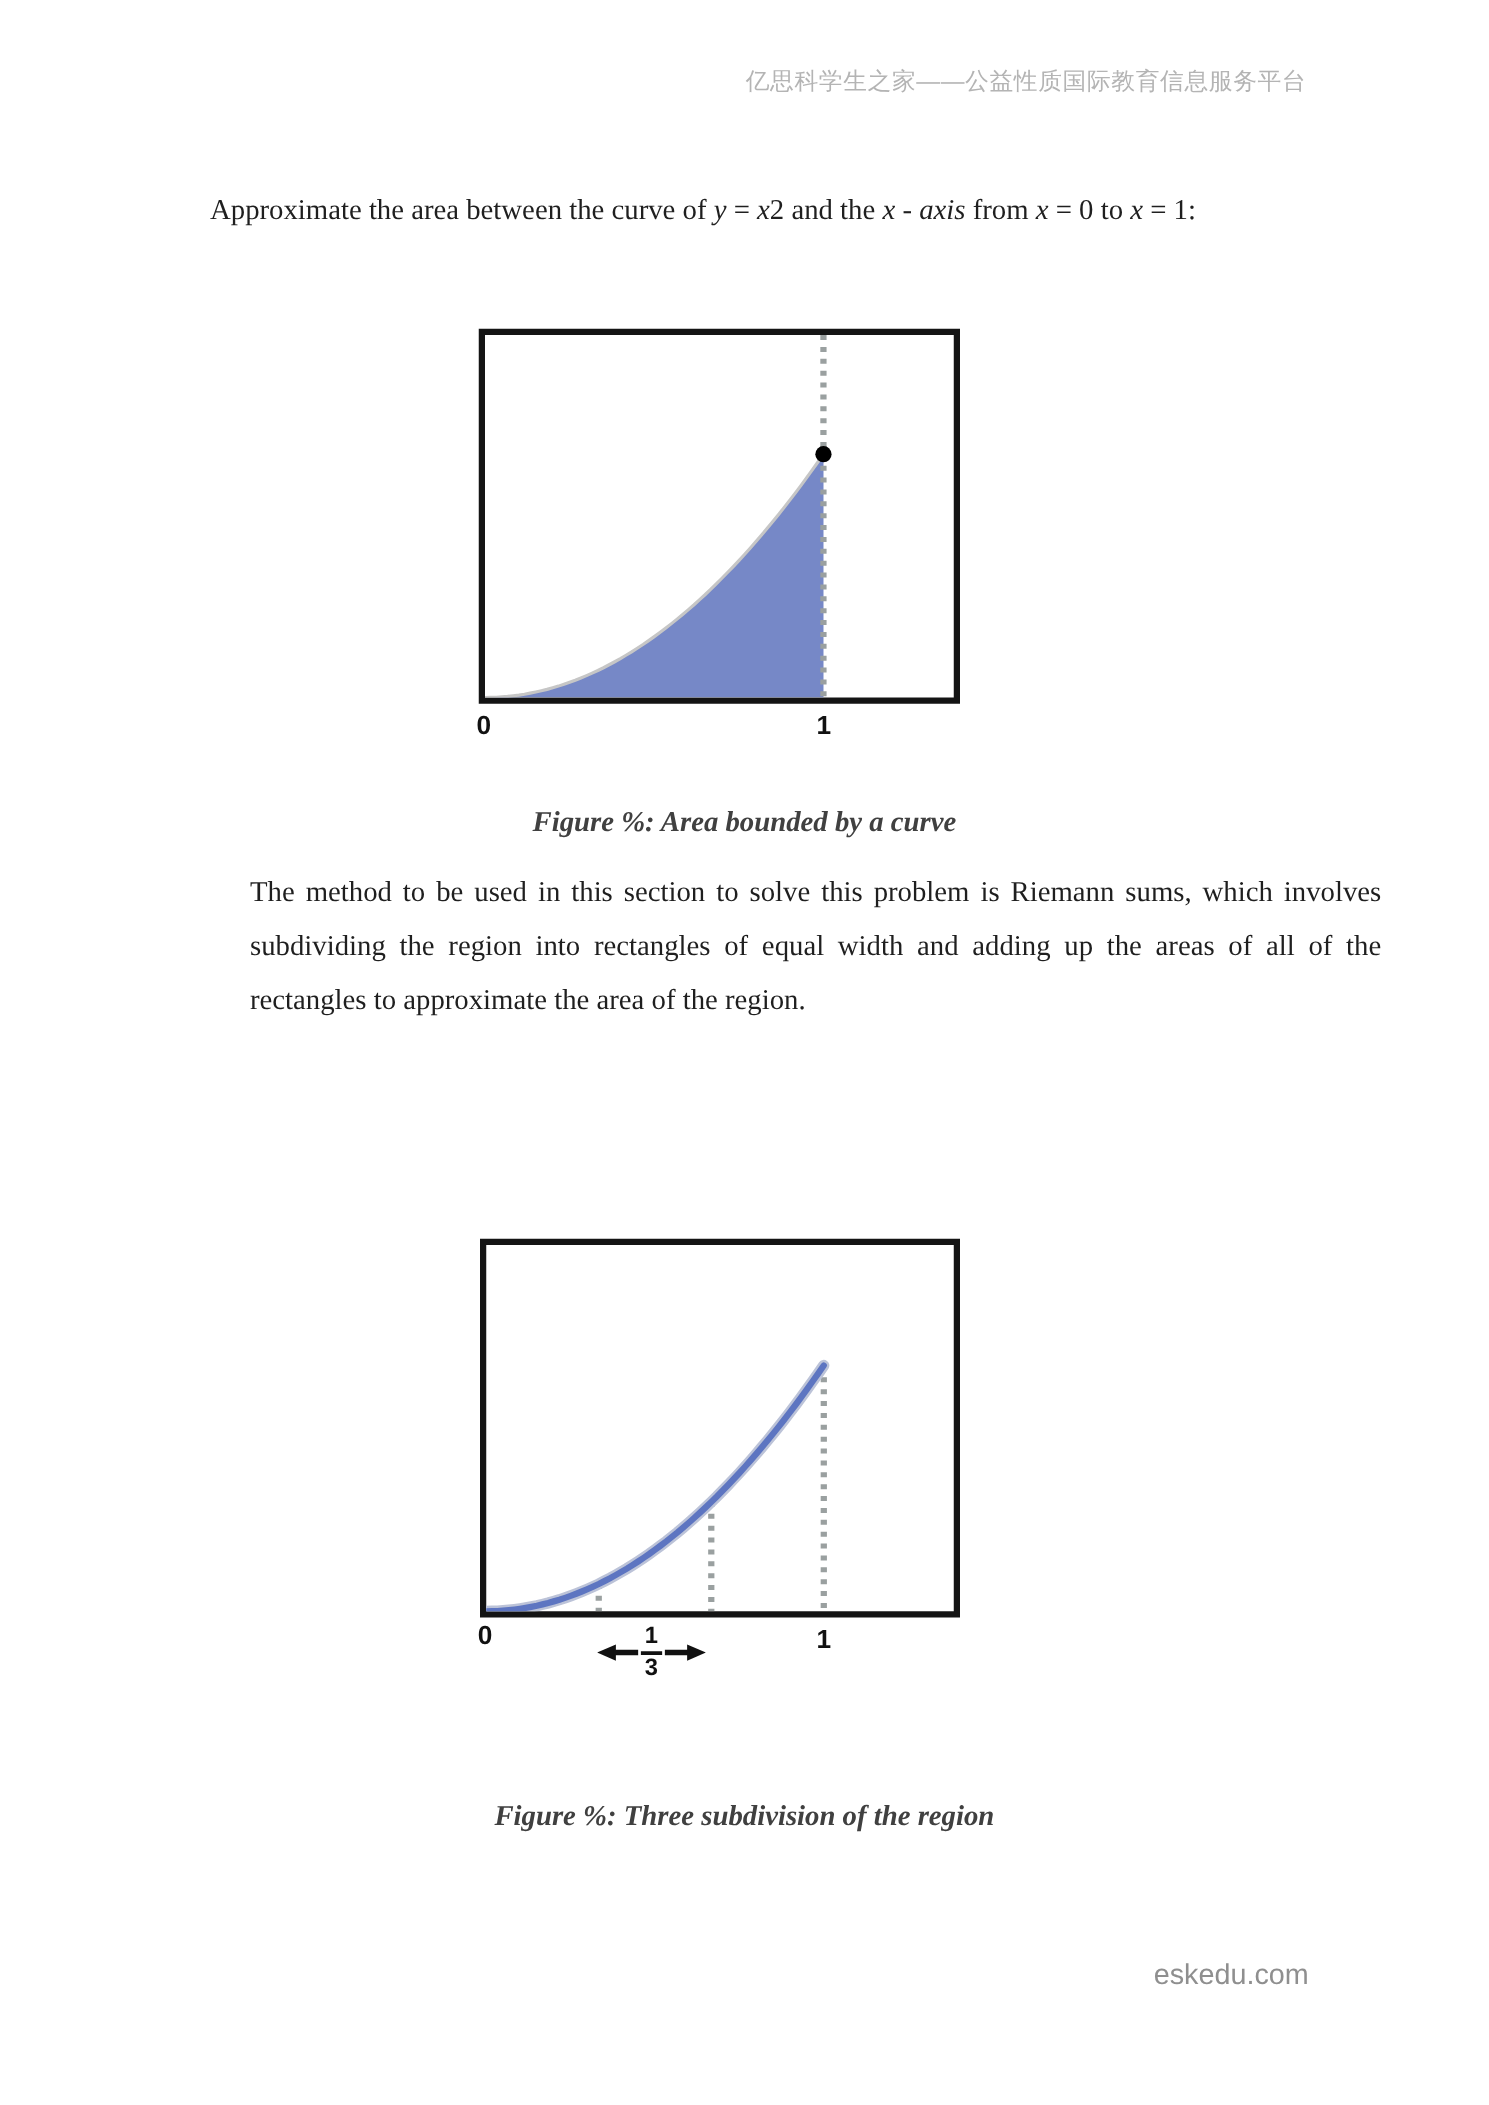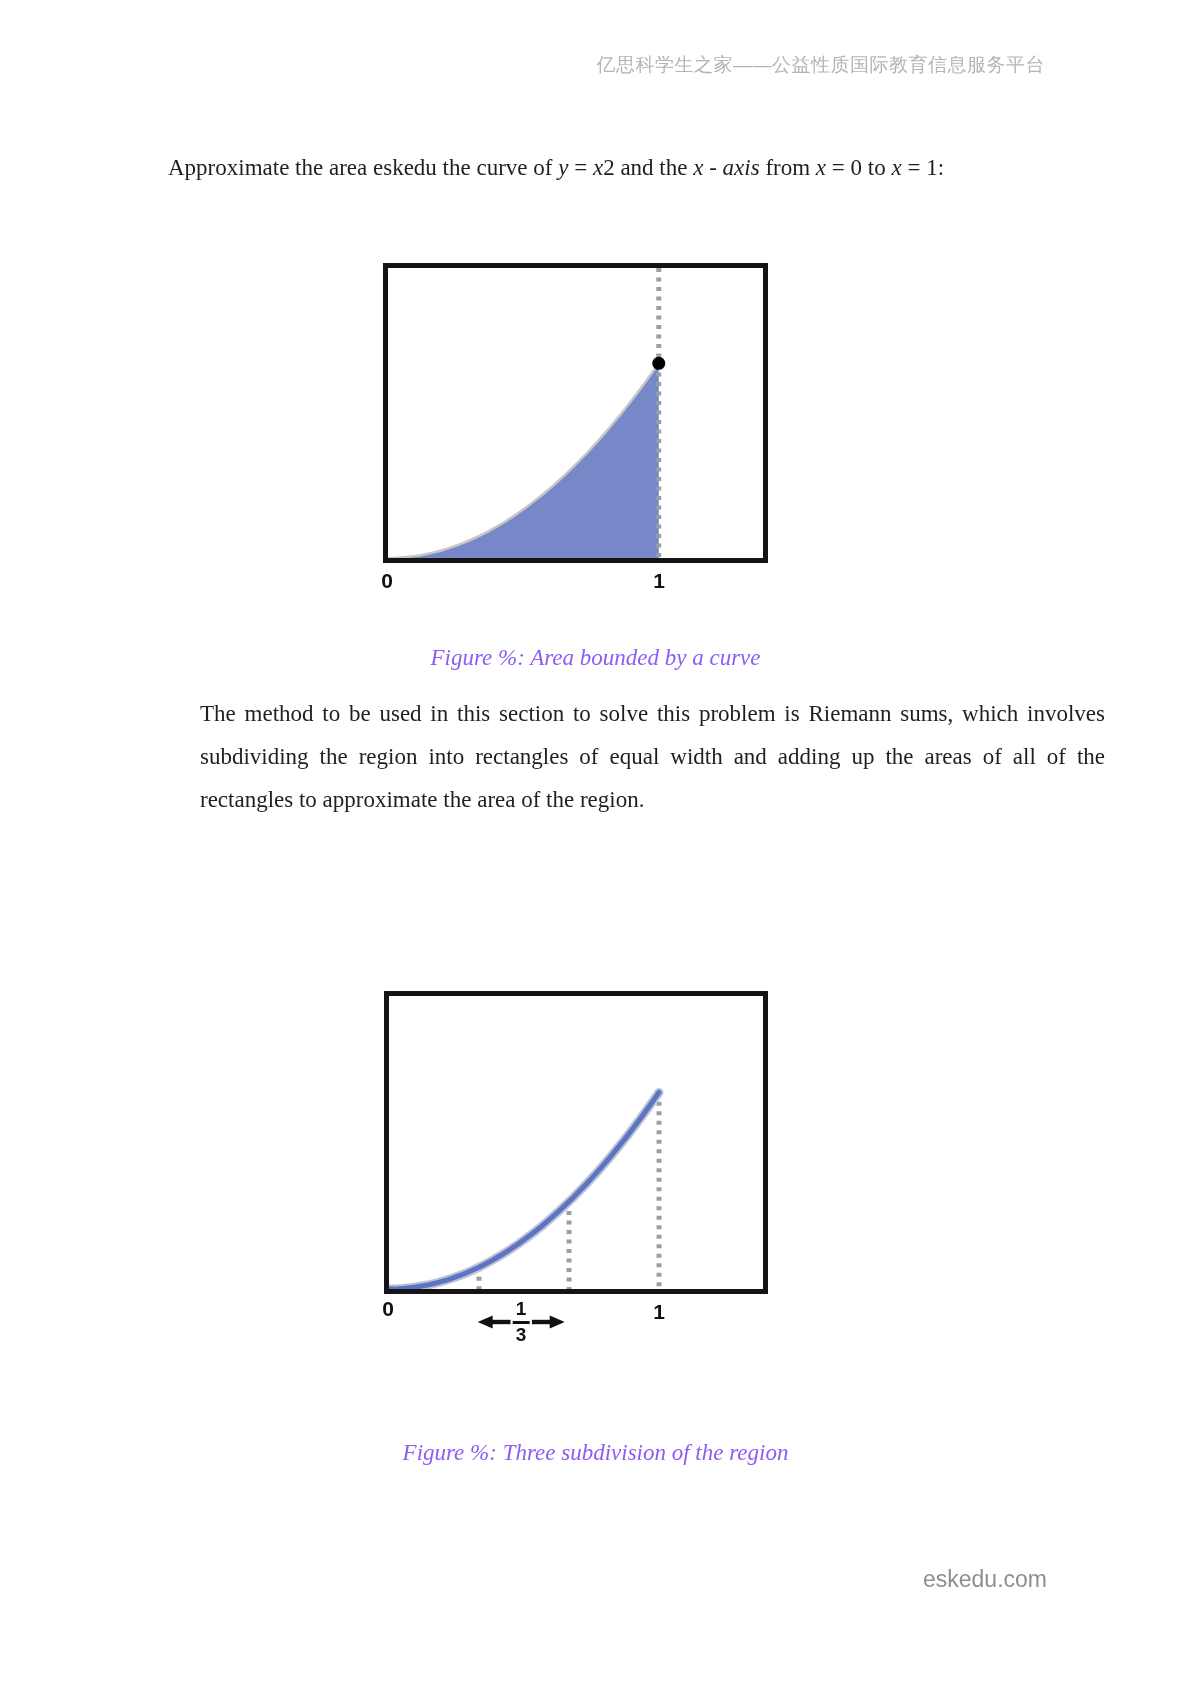--- a/index.html
+++ b/index.html
@@ -15,21 +15,21 @@
         font-size:23px;line-height:43px;color:#1f1f1f;}
   p.jst{text-align:justify;margin-left:32px;}
   .it{font-style:italic;}
 
   .intro{top:146px;}
   .method{top:692px;}
   .lets{top:907px;}
   .each{top:1444px;}
 
   .caption{position:absolute;left:0;width:100%;text-align:center;
-        font-style:italic;font-weight:normal;font-size:23px;color:#8b5cf6;}
+        font-style:italic;font-weight:bold;font-size:23px;color:#404040;}
   .cap1{top:645px;}
   .cap2{top:1440px;}
 
   figure.fig{position:absolute;margin:0;}
   .fig1{left:383px;top:263px;width:385px;height:300px;}
   .fig2{left:384px;top:991px;width:384px;height:303px;}
   .plot-box{position:absolute;left:0;top:0;width:100%;height:100%;
         border:5px solid #141414;box-sizing:border-box;background:#fff;}
   svg.plot{position:absolute;left:0;top:0;width:100%;height:100%;display:block;}
 
@@ -48,21 +48,21 @@
   .frac .den{margin-top:1px;}
   svg.arr{width:33px;height:14px;fill:#111;flex:0 0 auto;}
 </style>
 </head>
 <body>
 
 <div class="page">
 
   <div class="header-text">亿思科学生之家——公益性质国际教育信息服务平台</div>
 
-  <p class="body-text intro"><span>Approximate the area eskedu the curve of </span><span class="it">y</span><span> = </span><span class="it">x</span><span>2 and the </span><span class="it">x</span><span> - </span><span class="it">axis</span><span> from </span><span class="it">x</span><span> = 0 to </span><span class="it">x</span><span> = 1:</span></p>
+  <p class="body-text intro"><span>Approximate the area between the curve of </span><span class="it">y</span><span> = </span><span class="it">x</span><span>2 and the </span><span class="it">x</span><span> - </span><span class="it">axis</span><span> from </span><span class="it">x</span><span> = 0 to </span><span class="it">x</span><span> = 1:</span></p>
 
   <figure class="fig fig1">
     <div class="plot-box">
       <svg class="plot" preserveAspectRatio="none" viewBox="0 0 375 290">
           <polygon points="0.0,290 0.0,290.0 4.5,289.9 9.0,289.8 13.5,289.5 18.1,289.1 22.6,288.6 27.1,288.1 31.6,287.4 36.1,286.5 40.6,285.6 45.1,284.6 49.6,283.5 54.2,282.2 58.7,280.9 63.2,279.4 67.7,277.8 72.2,276.2 76.7,274.4 81.2,272.5 85.7,270.5 90.3,268.4 94.8,266.2 99.3,263.8 103.8,261.4 108.3,258.9 112.8,256.2 117.3,253.5 121.8,250.6 126.4,247.6 130.9,244.5 135.4,241.3 139.9,238.0 144.4,234.6 148.9,231.1 153.4,227.5 157.9,223.8 162.5,219.9 167.0,216.0 171.5,211.9 176.0,207.8 180.5,203.5 185.0,199.1 189.5,194.6 194.0,190.0 198.6,185.3 203.1,180.5 207.6,175.6 212.1,170.6 216.6,165.4 221.1,160.2 225.6,154.8 230.1,149.4 234.7,143.8 239.2,138.1 243.7,132.3 248.2,126.5 252.7,120.5 257.2,114.3 261.7,108.1 266.2,101.8 270.8,95.4 270.8,290" fill="#7688c7" stroke="none"></polygon>
           <polyline points="0.0,290.0 4.5,289.9 9.0,289.8 13.5,289.5 18.1,289.1 22.6,288.6 27.1,288.1 31.6,287.4 36.1,286.5 40.6,285.6 45.1,284.6 49.6,283.5 54.2,282.2 58.7,280.9 63.2,279.4 67.7,277.8 72.2,276.2 76.7,274.4 81.2,272.5 85.7,270.5 90.3,268.4 94.8,266.2 99.3,263.8 103.8,261.4 108.3,258.9 112.8,256.2 117.3,253.5 121.8,250.6 126.4,247.6 130.9,244.5 135.4,241.3 139.9,238.0 144.4,234.6 148.9,231.1 153.4,227.5 157.9,223.8 162.5,219.9 167.0,216.0 171.5,211.9 176.0,207.8 180.5,203.5 185.0,199.1 189.5,194.6 194.0,190.0 198.6,185.3 203.1,180.5 207.6,175.6 212.1,170.6 216.6,165.4 221.1,160.2 225.6,154.8 230.1,149.4 234.7,143.8 239.2,138.1 243.7,132.3 248.2,126.5 252.7,120.5 257.2,114.3 261.7,108.1 266.2,101.8 270.8,95.4" fill="none" stroke="#c6c6c6" stroke-width="2.5"></polyline>
           <line x1="270.75812274368235" x2="270.75812274368235" y1="0" y2="290" stroke="#9aa0a0" stroke-width="5" stroke-dasharray="4 5.5"></line>
           <circle cx="270.75812274368235" cy="95.36912751677852" r="6.5" fill="#000"></circle>
         </svg>
     </div>

